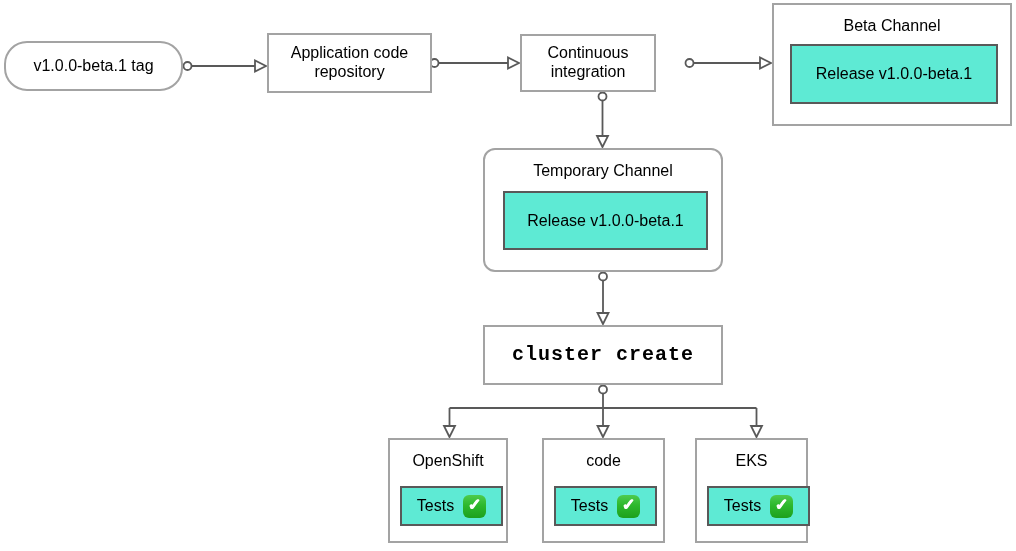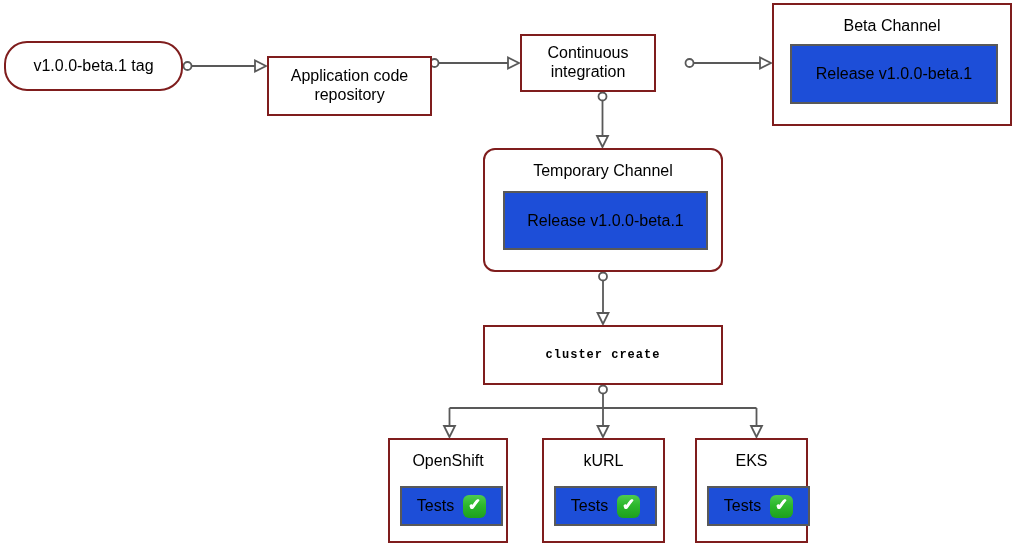--- a/index.html
+++ b/index.html
@@ -17,53 +17,53 @@
   }
   .connectors {
     position: absolute;
     left: 0; top: 0;
     width: 1016px; height: 551px;
     pointer-events: none;
   }
   .node, .group {
     position: absolute;
     background: #ffffff;
-    border: 2px solid #7f1d1d;
+    border: 2px solid #a3a3a3;
   }
   .node {
     display: flex;
     align-items: center;
     justify-content: center;
     text-align: center;
     font-size: 16px;
     line-height: 1.18;
   }
   .node .label { display: inline-block; }
   .wrap-narrow .label { max-width: 135px; }
   .wrap-ci .label { max-width: 115px; }
   .group { text-align: center; }
   .group-title {
     font-size: 16px;
     line-height: 1.15;
     margin-top: 12px;
   }
   .inner-box {
     position: absolute;
-    background: #1d4ed8;
+    background: #5eead4;
     border: 2px solid #595959;
     display: flex;
     align-items: center;
     justify-content: center;
     text-align: center;
     font-size: 16px;
   }
   .mono-node {
     font-family: "Liberation Mono", "DejaVu Sans Mono", monospace;
     font-weight: bold;
-    font-size: 12px;
+    font-size: 20px;
     letter-spacing: 1px;
   }
   .tests-box { gap: 9px; }
   .check-badge {
     width: 23px;
     height: 23px;
     border-radius: 6px;
     background: linear-gradient(180deg, #4ecb4e 0%, #2db82d 45%, #1da01d 100%);
     display: inline-flex;
     align-items: center;
@@ -116,21 +116,21 @@
       <polygon points="603,437 597.5,426 608.5,426" fill="#ffffff"></polygon>
       <line x1="756.5" y1="408" x2="756.5" y2="426"></line>
       <polygon points="756.5,437 751,426 762,426" fill="#ffffff"></polygon>
     </g>
   </svg>
 
   <div class="node" style="left:4px; top:41px; width:179px; height:50px;border-radius:23px;">
     <span class="label">v1.0.0-beta.1 tag</span>
   </div>
 
-  <div class="node wrap-narrow" style="left:267px; top:33px; width:165px; height:60px;margin-top:23px;">
+  <div class="node wrap-narrow" style="left:267px; top:33px; width:165px; height:60px;">
     <span class="label">Application code repository</span>
   </div>
 
   <div class="node wrap-ci" style="left:520px; top:34px; width:136px; height:58px;">
     <span class="label">Continuous integration</span>
   </div>
 
   <div class="group" style="left:772px; top:3px; width:240px; height:123px;">
     <div class="group-title">Beta Channel</div>
     <div class="inner-box" style="left:16px; top:39px; width:208px; height:60px;">
@@ -153,21 +153,21 @@
     <div class="group-title">OpenShift</div>
     <div class="inner-box tests-box" style="left:10px; top:46px; width:103px; height:40px;">
       <span class="label">Tests</span>
       <span class="check-badge">
         <span class="check-glyph">✓</span>
       </span>
     </div>
   </div>
 
   <div class="group" style="left:542px; top:438px; width:123px; height:105px;">
-    <div class="group-title">kURL</div>
+    <div class="group-title">code</div>
     <div class="inner-box tests-box" style="left:10px; top:46px; width:103px; height:40px;">
       <span class="label">Tests</span>
       <span class="check-badge">
         <span class="check-glyph">✓</span>
       </span>
     </div>
   </div>
 
   <div class="group" style="left:695px; top:438px; width:113px; height:105px;">
     <div class="group-title">EKS</div>

